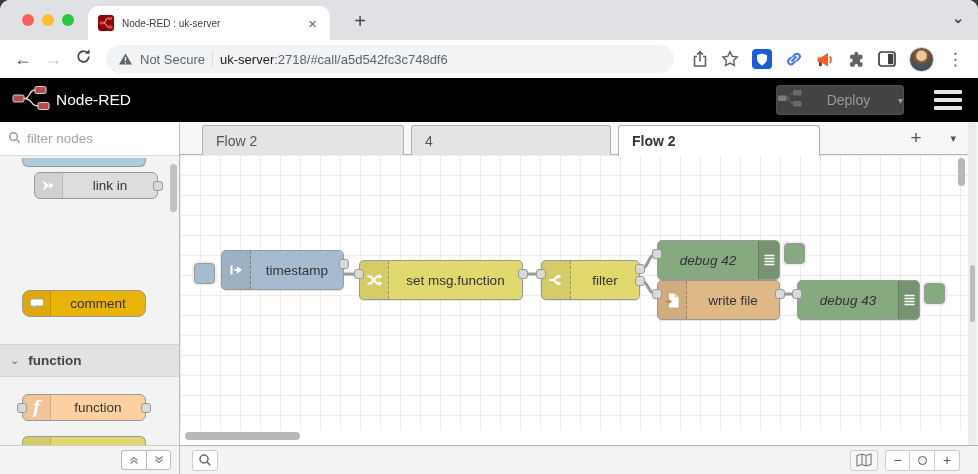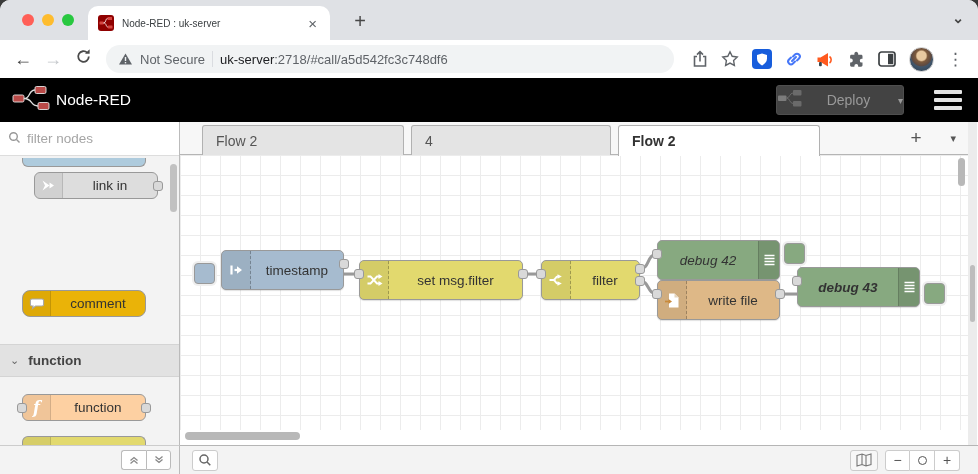--- a/index.html
+++ b/index.html
@@ -328,21 +328,21 @@
 
         <div class="fnode" style="left:179px; top:105px; width:164px; background:#e2d96e;">
           <span class="ficon left">
             <svg width="17" height="16">
                 <path d="M1.5 4.5 h3 l6.5 7 h2" stroke="#fff" stroke-width="1.9" fill="none"></path>
                 <path d="M1.5 11.5 h3 l6.5 -7 h2" stroke="#fff" stroke-width="1.9" fill="none"></path>
                 <polygon points="12.5,2 16.5,4.5 12.5,7" fill="#fff"></polygon>
                 <polygon points="12.5,9 16.5,11.5 12.5,14" fill="#fff"></polygon>
               </svg>
           </span>
-          <span class="flabel">set msg.filter</span>
+          <span class="flabel">set msg.function</span>
           <span class="cport in"></span>
           <span class="cport out"></span>
         </div>
 
         <div class="fnode" style="left:361px; top:105px; width:99px; background:#e2d96e;">
           <span class="ficon left">
             <svg width="16" height="16">
                 <path d="M1.5 8 h3.5 M5 8 C8 8 7 4.5 10 4.5 M5 8 C8 8 7 11.5 10 11.5" stroke="#fff" stroke-width="2" fill="none"></path>
                 <polygon points="9.5,2.2 13.8,4.5 9.5,6.8" fill="#fff"></polygon>
                 <polygon points="9.5,9.2 13.8,11.5 9.5,13.8" fill="#fff"></polygon>
@@ -372,21 +372,21 @@
                 <path d="M10.5 1.5 l4 4 h-4 z" fill="#e4d4bd"></path>
                 <path d="M1 9.5 h4.5" stroke="#c98a3a" stroke-width="1.7" fill="none"></path>
                 <polygon points="4.5,7 8,9.5 4.5,12" fill="#c98a3a"></polygon>
               </svg>
           </span>
           <span class="flabel">write file</span>
           <span class="cport in"></span>
           <span class="cport out"></span>
         </div>
 
-        <div class="fnode" style="left:617px; top:112px; width:123px; background:#87a980;font-weight:bold;">
+        <div class="fnode" style="left:617px; top:125px; width:123px; background:#87a980;">
           <span class="flabel it">debug 43</span>
           <span class="dstrip">
             <svg width="13" height="14">
                 <path d="M1.5 2.5 h10 M1.5 5.5 h10 M1.5 8.5 h10 M1.5 11.5 h10" stroke="#fff" stroke-width="1.7"></path>
               </svg>
           </span>
           <span class="cport in"></span>
         </div>
         <div class="node-btn" style="left:744px; top:128px; background:#87a980;"></div>
 

